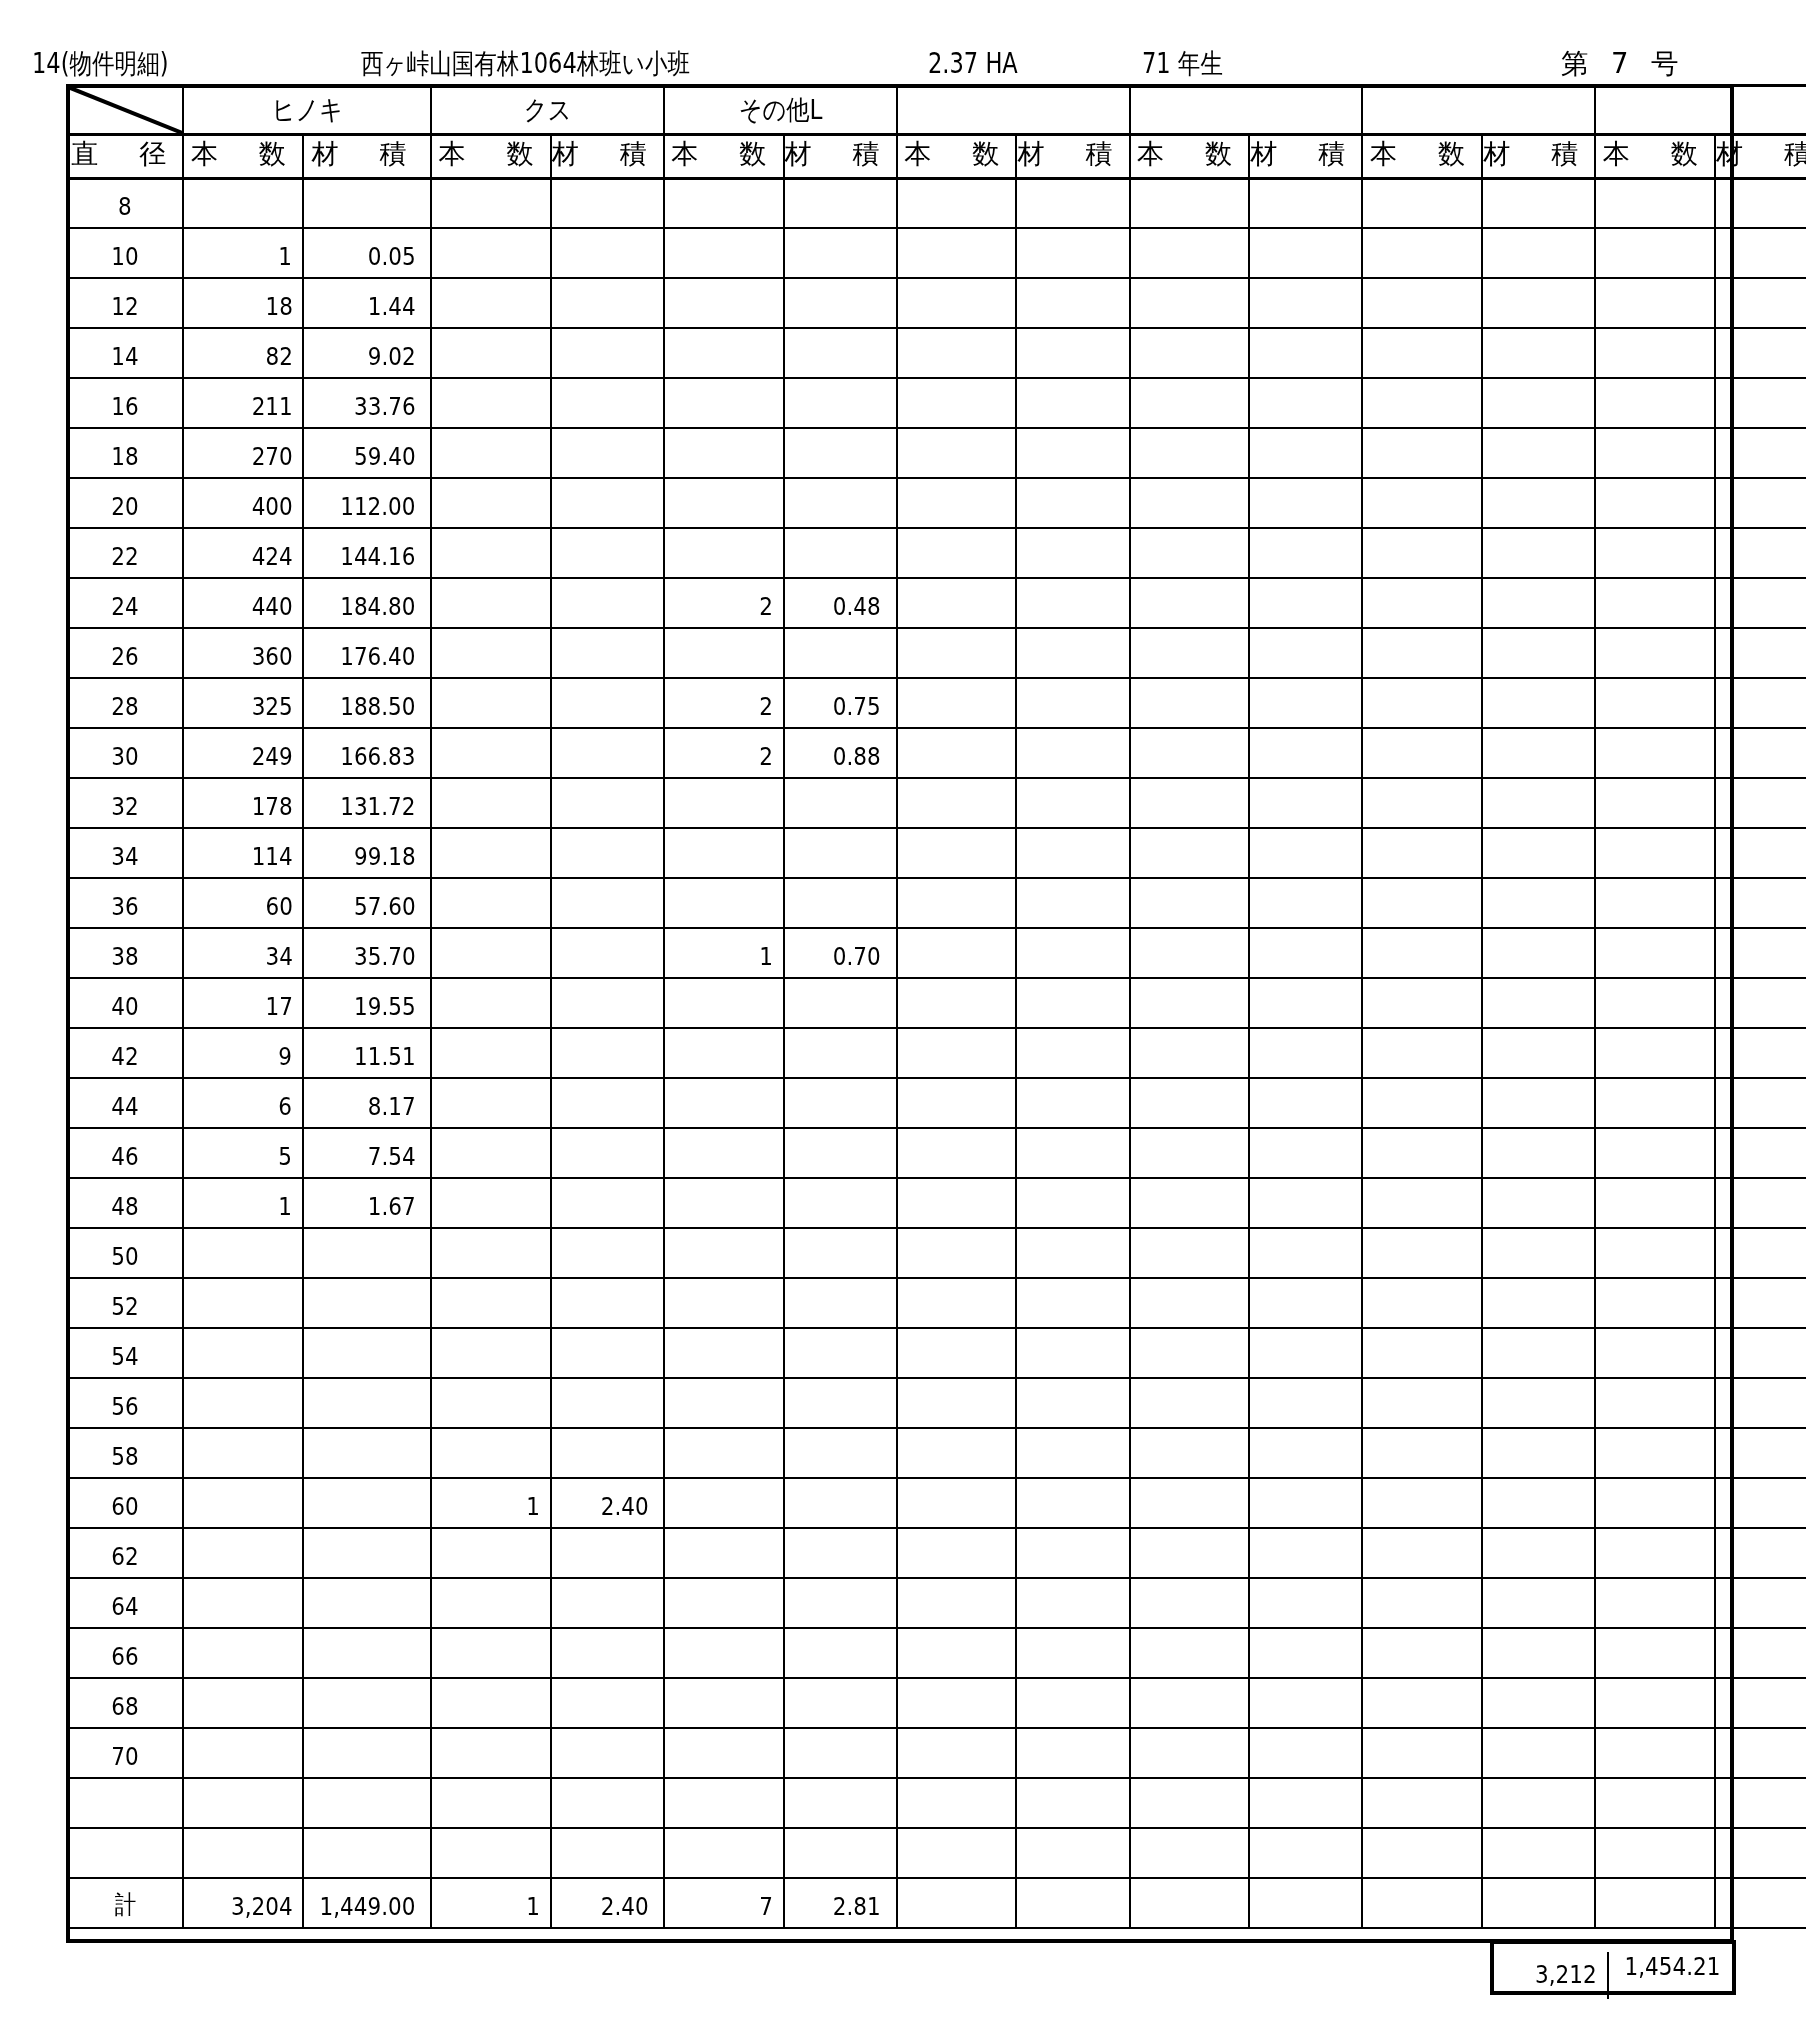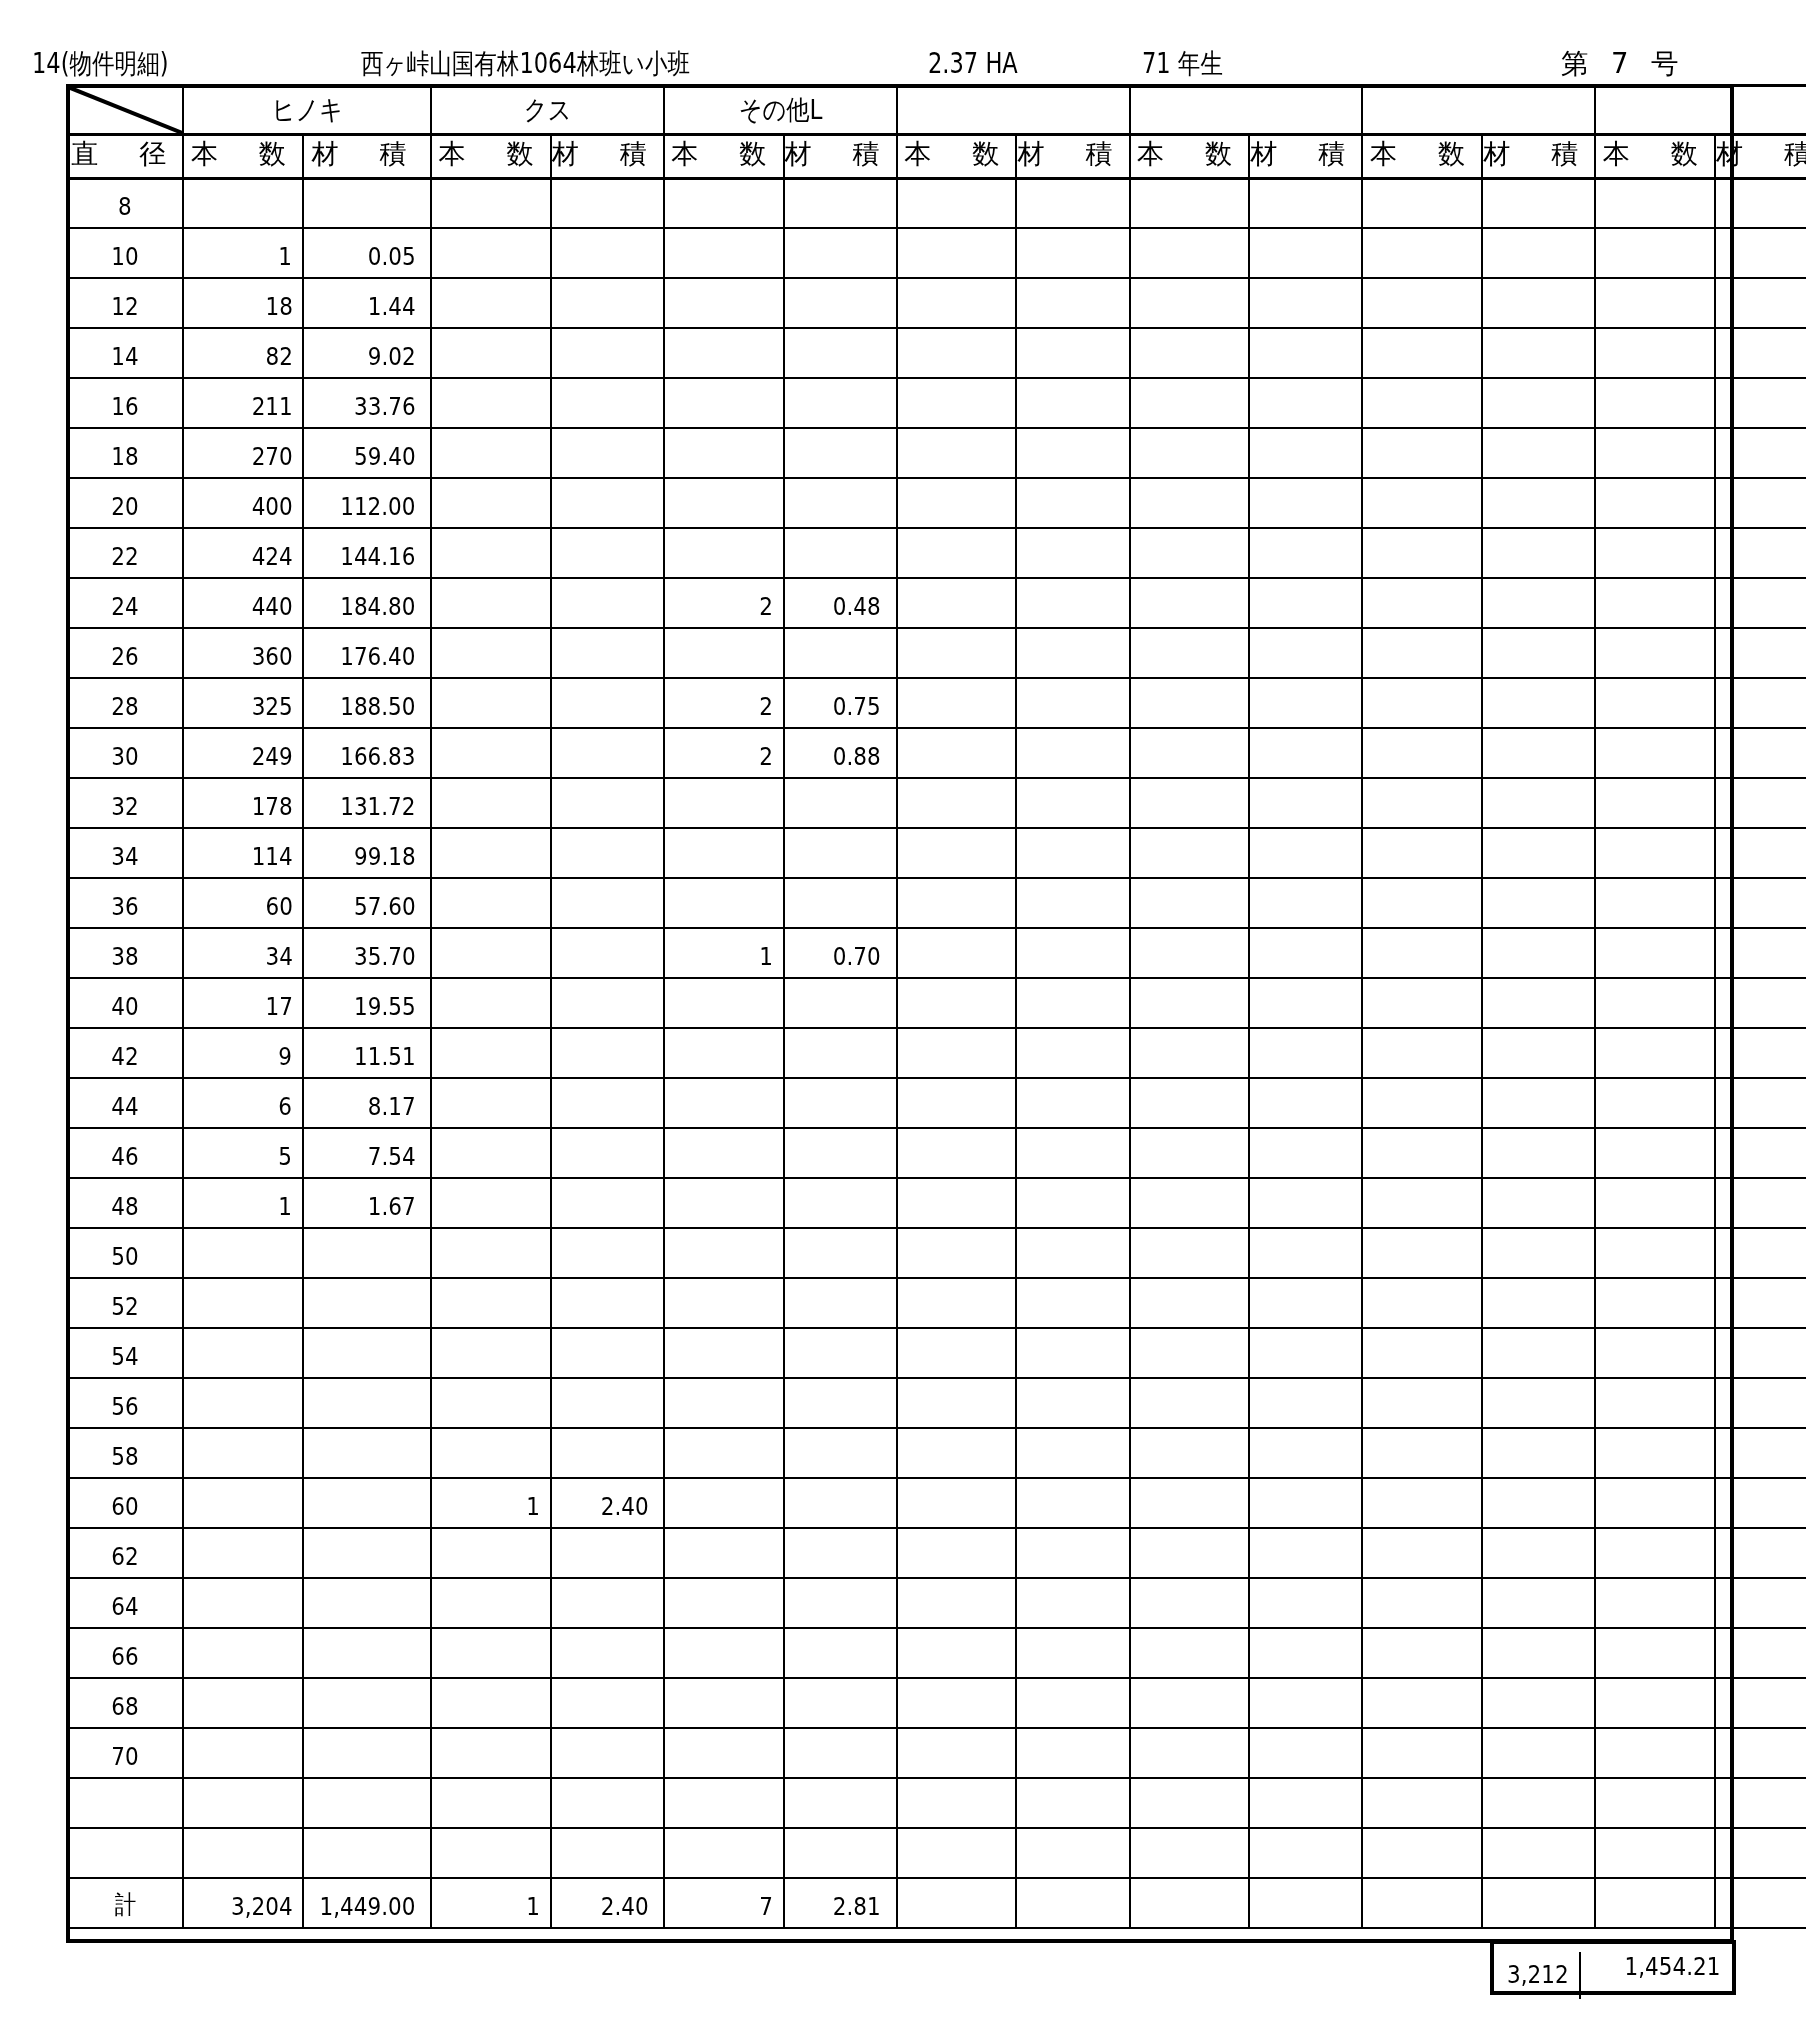--- a/index.html
+++ b/index.html
@@ -22,21 +22,21 @@
   td.dia .cell-inner { transform-origin: center bottom; }
   .corner { position: relative; }
   .corner svg { position: absolute; left: 0; top: 0; width: 100%; height: 100%; }
   #outer { position: absolute; left: 66px; top: 84px; width: 1668px; height: 1859px;
            border: 4px solid #000; box-sizing: border-box; pointer-events: none; }
   #grand { position: absolute; left: 1490px; top: 1940px; width: 246px; height: 55px;
            border: 4.9px solid #000; box-sizing: border-box; display: flex; }
   #grand .gcell { height: 100%; box-sizing: border-box; font-size: 25px; text-align: right;
                   padding-right: 11.3px; line-height: 45px; }
   #grand .g1 { width: 125px; border-right: 2.4px solid #000; margin-top: 8px; }
-  #grand .g2 { flex: 1; padding-left: 28px; }
+  #grand .g2 { flex: 1; }
 </style>
 </head>
 <body>
 
 <div class="hdr-text narrow" style="left:32px;">14(物件明細)</div>
 <div class="hdr-text narrow" style="left:361px;">西ヶ峠山国有林1064林班い小班</div>
 <div class="hdr-text narrow" style="left:928px;">2.37 HA</div>
 <div class="hdr-text narrow" style="left:1142px;">71 年生</div>
 <div class="hdr-text" style="left:1561px; letter-spacing:0.25em;">第 7 号</div>
 

